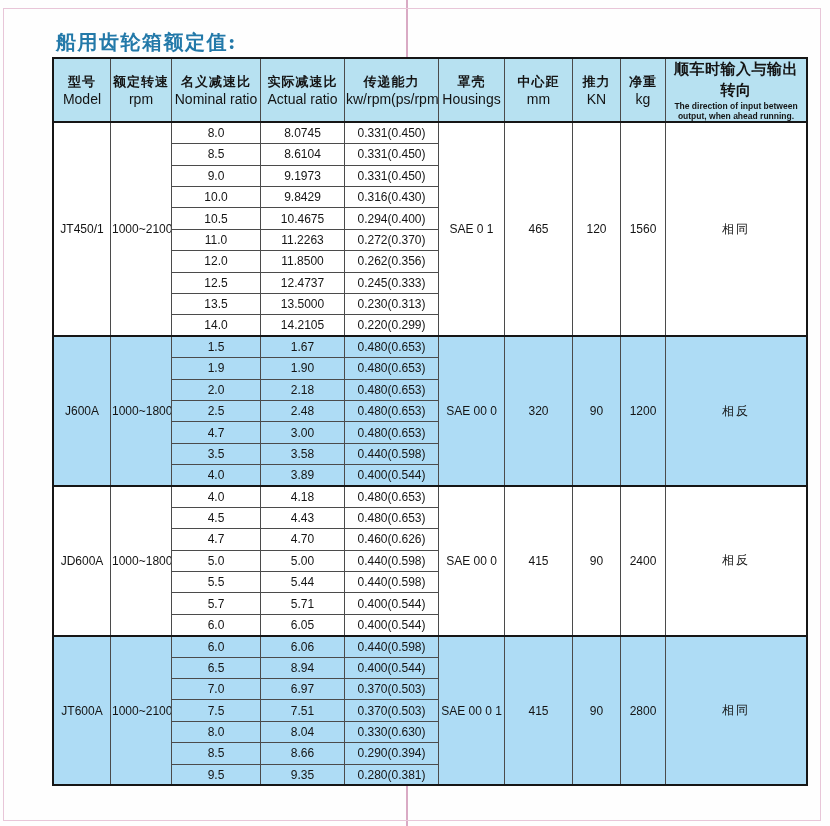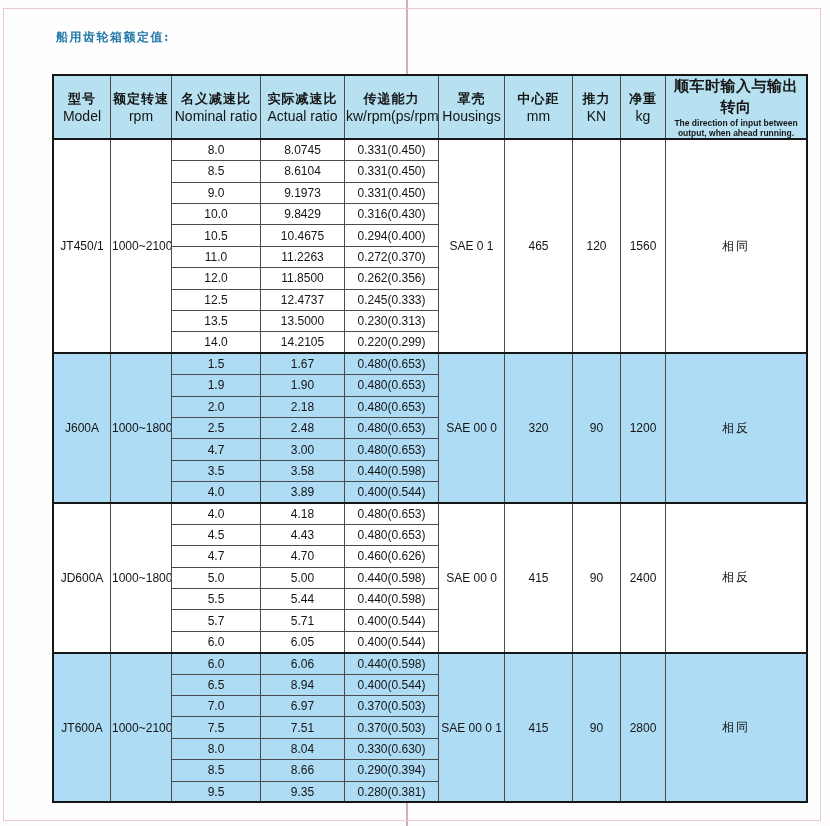--- a/index.html
+++ b/index.html
@@ -11,25 +11,25 @@
     position:absolute; left:406px; top:0; width:2px; height:826px;
     background:var(--pink, #d9aac4); z-index:0;
   }
   .page-border {
     position:absolute; left:3px; top:8px; width:816px; height:811px;
     border:1px solid var(--pink-border, #e8c6d8); z-index:0; pointer-events:none;
   }
   .title {
     position:absolute; left:56px; top:29px; margin:0; z-index:2;
     font-family:"DejaVu Serif","Liberation Serif",serif;
-    font-size:12px; font-weight:bold; letter-spacing:1.5px;
+    font-size:20px; font-weight:bold; letter-spacing:1.5px;
     color:var(--title-color, #2379a9);
   }
   table.spec {
-    position:absolute; left:52px; top:74px; width:723px; z-index:1;
+    position:absolute; left:52px; top:57px; width:723px; z-index:1;
     border-collapse:collapse; table-layout:fixed;
     border:2px solid #161616;
     padding-left:48px;
   }
   .spec th, .spec td {
     border:1px solid #4b4b4b; padding:0 1px; text-align:center;
     vertical-align:middle; background:#ffffff; color:#141414;
     overflow:hidden;
   }
   .spec thead th { background:var(--header-bg, #b7e1f1); height:38px; }

